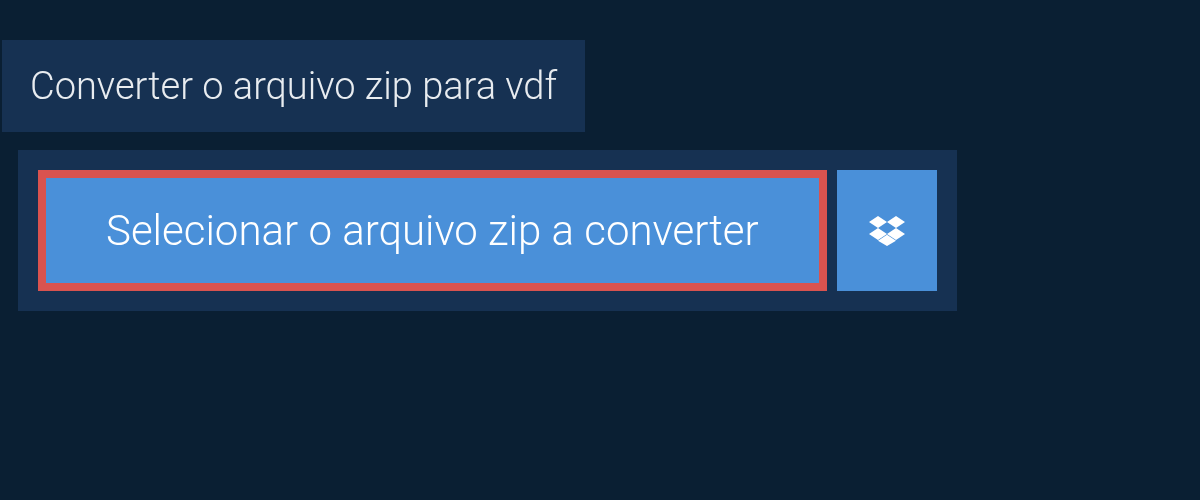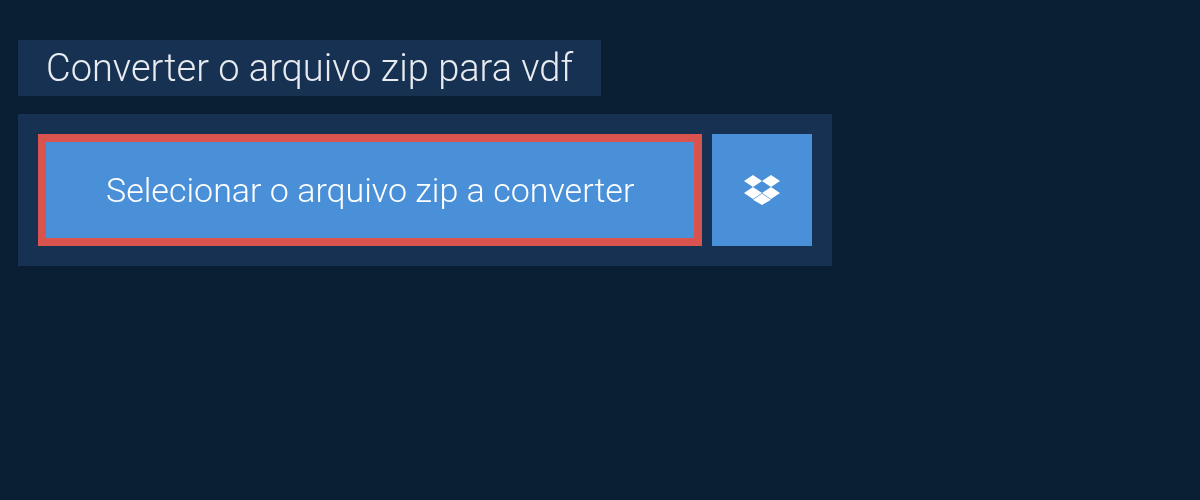--- a/index.html
+++ b/index.html
@@ -9,24 +9,24 @@
     }
     body {
       background-color: #0a1f33;
       font-family: -apple-system, BlinkMacSystemFont, "Segoe UI", Roboto, sans-serif;
       width: 1200px;
       height: 500px;
       overflow: hidden;
     }
     .header-bar {
       background-color: #163152;
-      padding: 6px 28px;
+      padding: 24px 28px;
       display: inline-block;
       margin-top: 40px;
-      margin-left: 18px;
+      margin-left: 2px;
     }
     .header-title {
       color: #e8ecf0;
       font-size: 38px;
       font-weight: 300;
     }
     .button-container {
       background-color: #163152;
       padding: 20px 20px;
       margin-top: 18px;
@@ -39,21 +39,21 @@
       background-color: #4a90d9;
       border: 8px solid #d9534f;
       padding: 28px 60px;
       display: flex;
       align-items: center;
       justify-content: center;
       cursor: pointer;
     }
     .select-button-text {
       color: #ffffff;
-      font-size: 34px;
+      font-size: 42px;
       font-weight: 300;
     }
     .dropbox-button {
       background-color: #4a90d9;
       padding: 28px 32px;
       display: flex;
       align-items: center;
       justify-content: center;
       margin-left: 10px;
       cursor: pointer;

